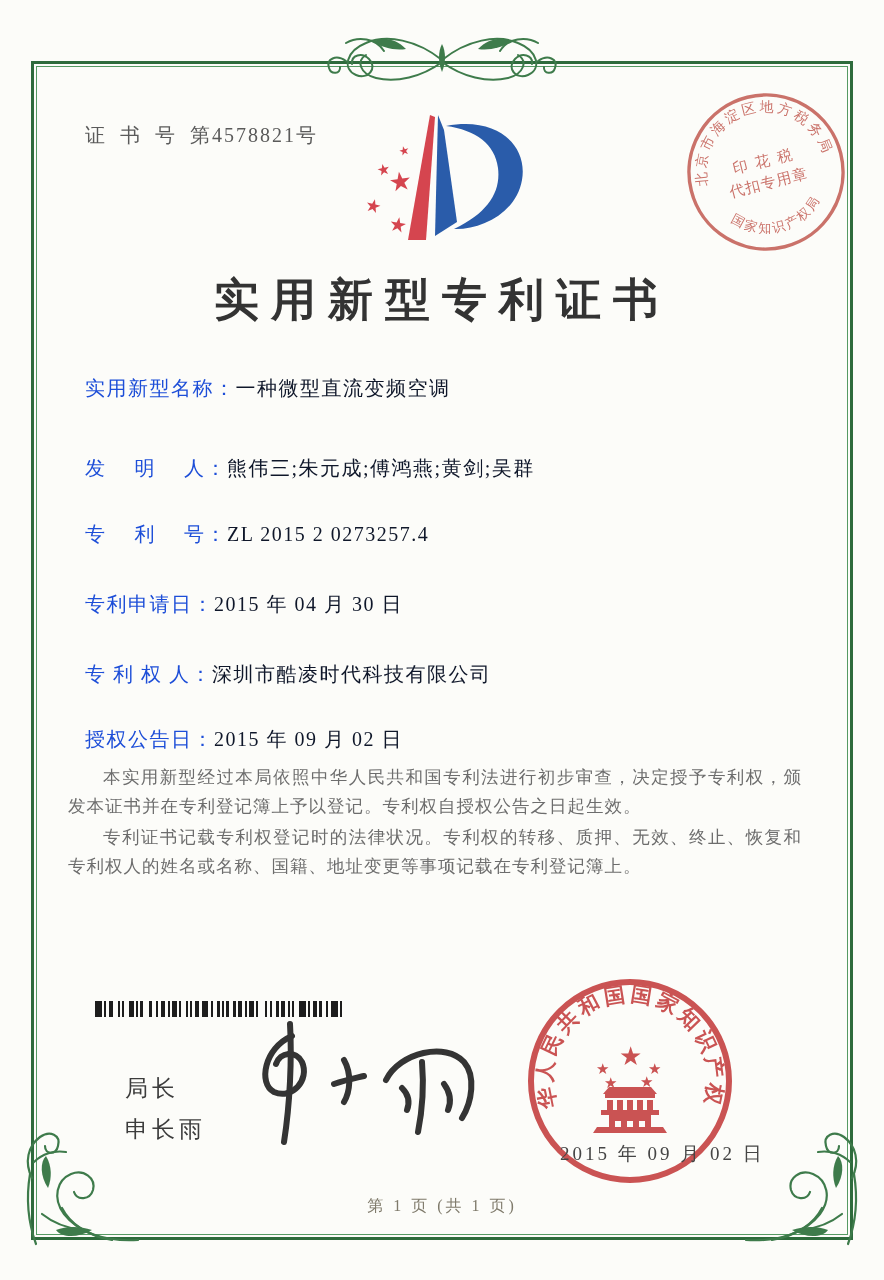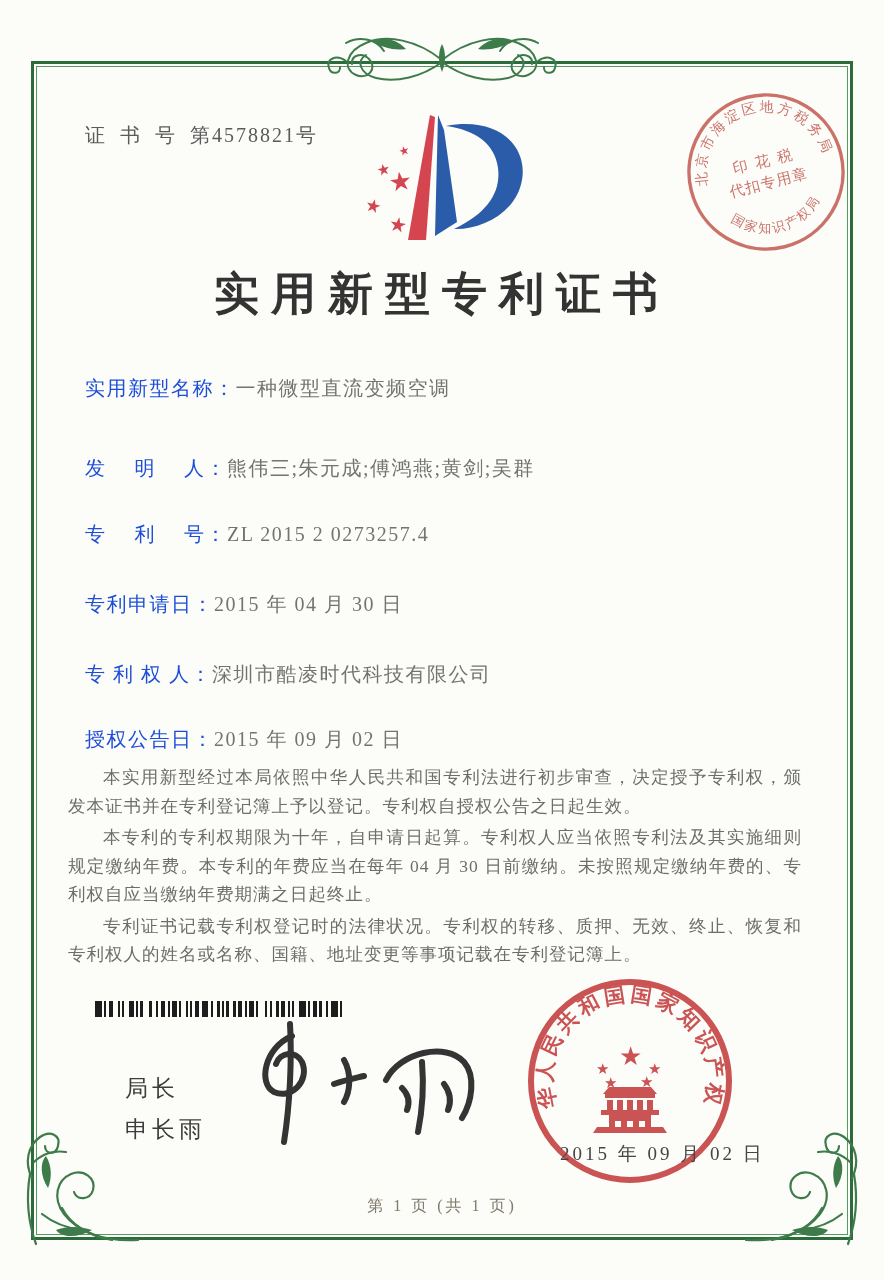--- a/index.html
+++ b/index.html
@@ -31,27 +31,27 @@
   }
   .cert-no .num{letter-spacing:2px;}
   .logo{position:absolute;left:338px;top:108px;}
   .tax-stamp{
     position:absolute;left:666px;top:72px;
     transform:rotate(-14deg);opacity:.85;
   }
   .title{
     position:absolute;left:0;right:0;top:258px;
     text-align:center;font-size:45px;font-weight:600;
-    color:#333;letter-spacing:12px;margin:6px;
+    color:#333;letter-spacing:12px;margin:12px;
   }
   
   .fields{position:absolute;left:85px;top:0;width:720px;}
   .field-row{position:absolute;left:0;font-size:20px;color:#565656;letter-spacing:1.5px;white-space:nowrap;}
   .field-row .flabel{color:#1d4ed8;}
-  .field-row .fvalue{color:#737373;}
+  .field-row .fvalue{color:#0f172a;}
   .row-0{top:375px;}
   .row-1{top:455px;}
   .row-2{top:521px;}
   .row-3{top:591px;}
   .row-4{top:661px;}
   .row-5{top:726px;}
   
   .body-text{
     position:absolute;left:68px;right:82px;top:763px;
     font-size:17.5px;line-height:28.5px;color:#6d6d6d;
@@ -189,21 +189,20 @@
     <div class="field-row row-4">
       <span class="flabel">专 利 权 人：</span><span class="fvalue">深圳市酷凌时代科技有限公司</span>
     </div>
     <div class="field-row row-5">
       <span class="flabel">授权公告日：</span><span class="fvalue">2015 年 09 月 02 日</span>
     </div>
   </div>
 
   <div class="body-text">
     <p>本实用新型经过本局依照中华人民共和国专利法进行初步审查，决定授予专利权，颁发本证书并在专利登记簿上予以登记。专利权自授权公告之日起生效。</p>
-    <p>本专利的专利权期限为十年，自申请日起算。专利权人应当依照专利法及其实施细则规定缴纳年费。本专利的年费应当在每年 04 月 30 日前缴纳。未按照规定缴纳年费的、专利权自应当缴纳年费期满之日起终止。</p>
     <p>专利证书记载专利权登记时的法律状况。专利权的转移、质押、无效、终止、恢复和专利权人的姓名或名称、国籍、地址变更等事项记载在专利登记簿上。</p>
   </div>
 
   <div class="barcode" id="barcode">
       <div class="bar" style="width: 2.72727%;"></div>
       <div class="gap" style="width: 0.909091%;"></div>
       <div class="bar" style="width: 0.909091%;"></div>
       <div class="gap" style="width: 0.909091%;"></div>
       <div class="bar" style="width: 1.81818%;"></div>
       <div class="gap" style="width: 1.81818%;"></div>

